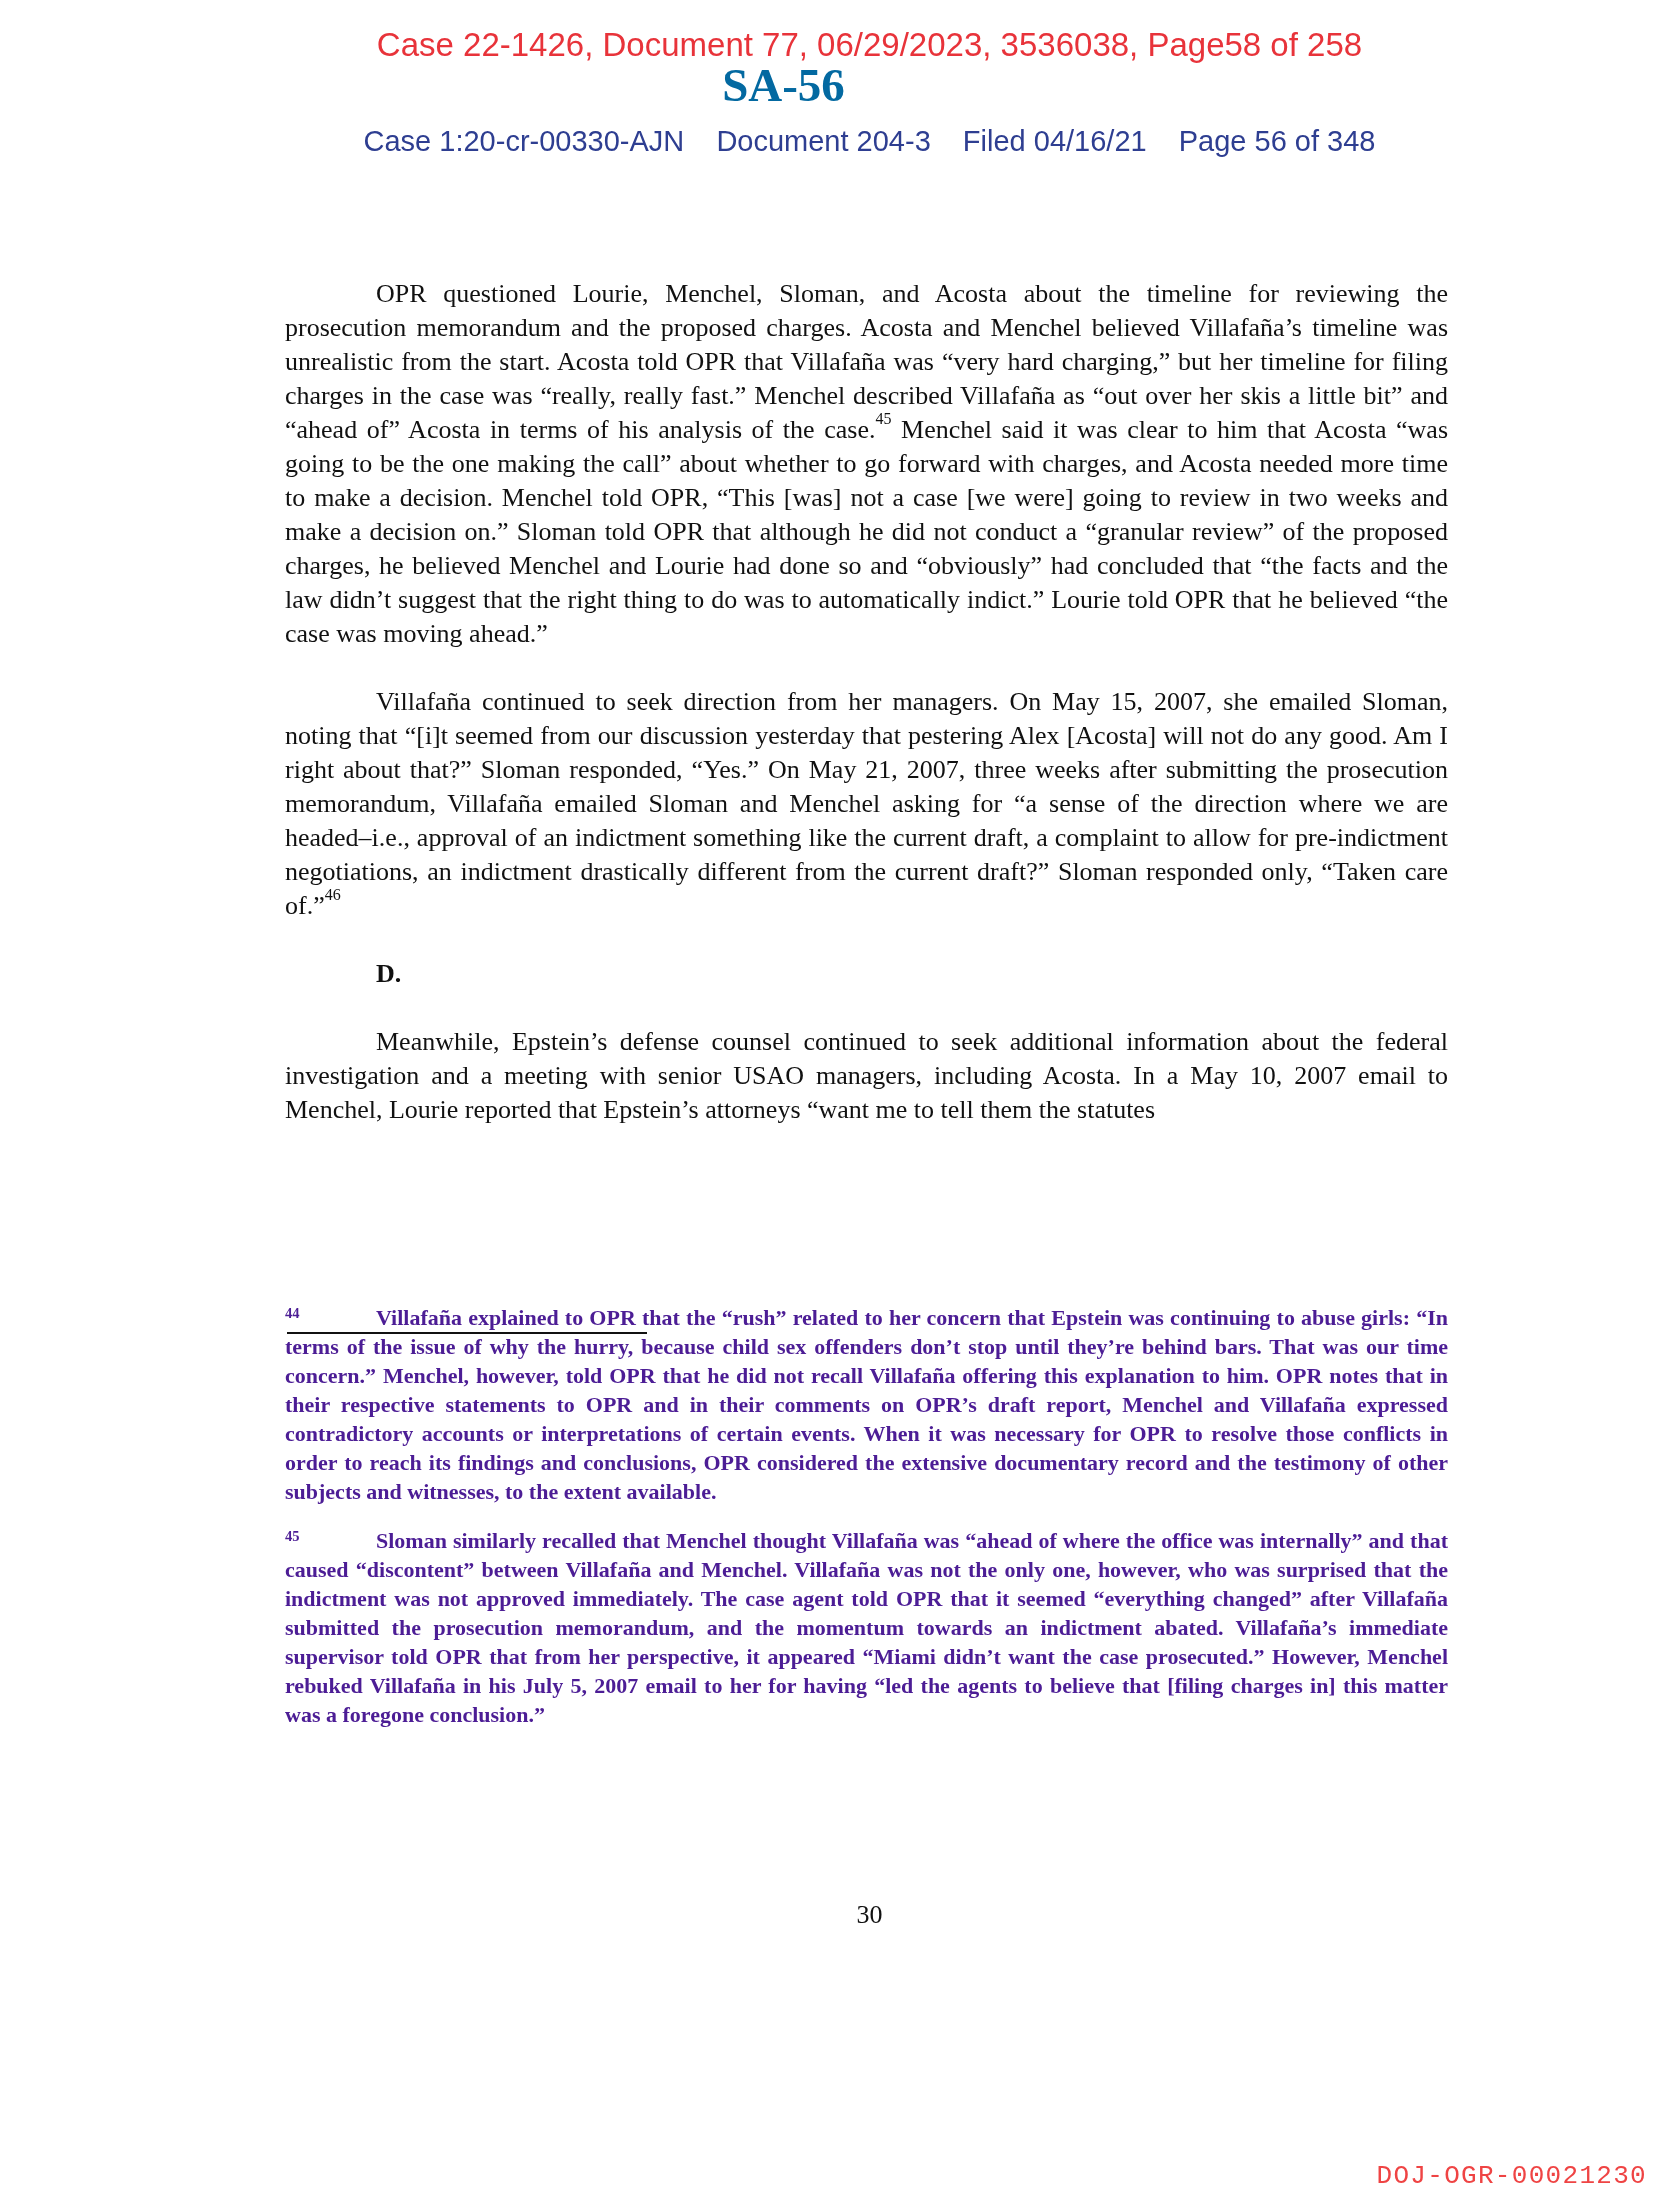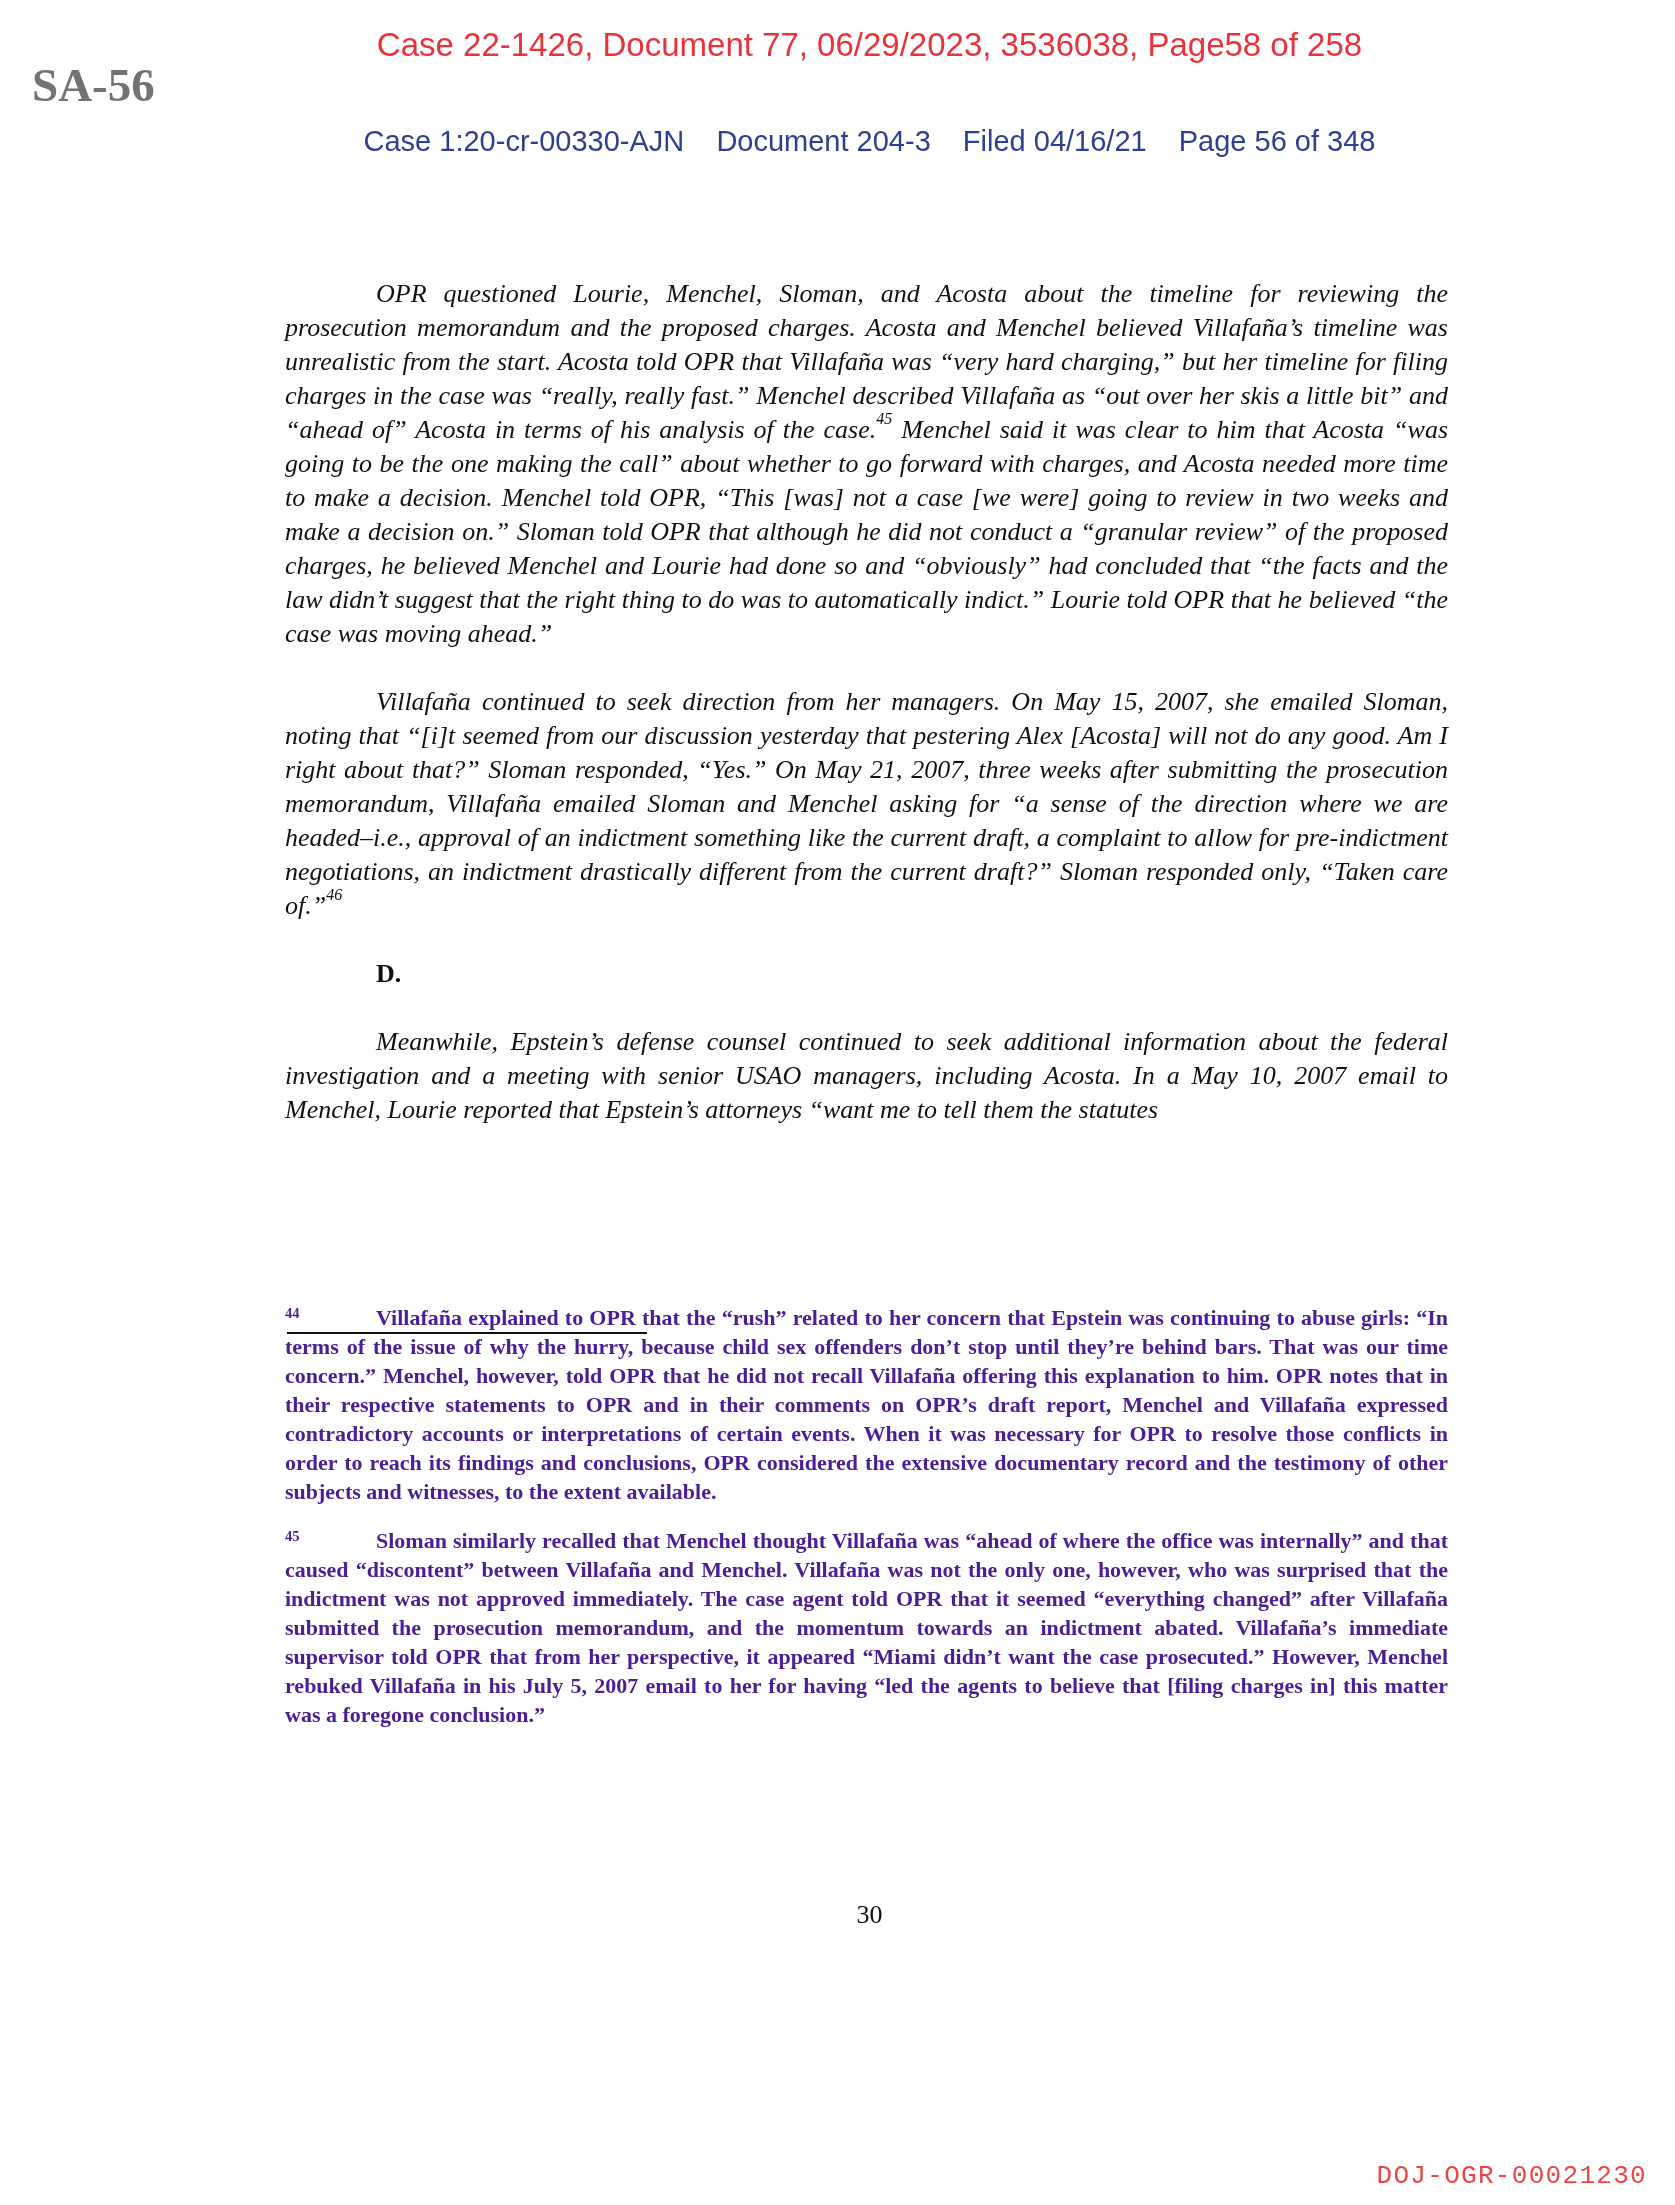--- a/index.html
+++ b/index.html
@@ -1,28 +1,28 @@
 <!DOCTYPE html>
 <html style="font-size:10.5px"><head>
 <meta charset="utf-8">
 <style>
   html, body { margin: 0; padding: 0; background: #ffffff; }
   body { width: 1675px; height: 2205px; position: relative; overflow: hidden; }
   .page { position: absolute; left: 0; top: 0; width: 1675px; height: 2205px; background: #fff; margin-left: 32px; }
   .hdr-red { position: absolute; top: 26px; left: 0; width: 1675px; text-align: center;
     font-family: "Liberation Sans", sans-serif; font-size: 33px; color: #e8333a; letter-spacing: 0px; }
-  .hdr-sa { position: absolute; top: 58px; left: 0; width: 1503px; 
-    font-family: "Liberation Serif", serif; font-weight: bold; font-size: 47px; color: #737373; }
+  .hdr-sa { position: absolute; top: 58px; left: 0; width: 1503px; text-align: center;
+    font-family: "Liberation Serif", serif; font-weight: bold; font-size: 47px; color: #0369a1; }
   .hdr-blue { position: absolute; top: 125px; left: 0; width: 1675px; text-align: center;
     font-family: "Liberation Sans", sans-serif; font-size: 29px; color: #2e3e91; word-spacing: 0px; }
   .hdr-blue span { margin: 0 12px; }
   .body { position: absolute; left: 253px; width: 1163px; top: 277px;
     font-family: "Liberation Serif", serif; font-size: 26px; line-height: 34px; color: #111; }
   .body p { margin: 0 0 34px 0; text-align: justify; }
-  .body p.indent { text-indent: 91px; font-style: italic; }
+  .body p.indent { text-indent: 91px; }
   sup { font-size: 16px; line-height: 0; position: relative; top: -4px; vertical-align: super; }
   .heading { display: flex; margin: 0 0 34px 0; font-weight: bold; }
   .heading .letter { width: 89px; padding-left: 91px; flex: none; }
   .heading .htext { flex: 1; text-align: justify; text-align-last: left; }
   .fn-rule { position: absolute; left: 255px; top: 1332px; width: 360px; height: 2px; background: #111; }
   .footnotes { position: absolute; left: 253px; width: 1163px; top: 1303px;
     font-family: "Liberation Serif", serif; font-size: 22px; line-height: 29px; color: #4c1d95; font-weight: bold; }
   .fn { margin: 0 0 20px 0; text-align: justify; }
   .fn .fnum { display: inline-block; width: 91px; font-size: 14.5px; vertical-align: top; line-height: 20px; }
   .pageno { position: absolute; top: 1900px; left: 0; width: 1675px; text-align: center;

